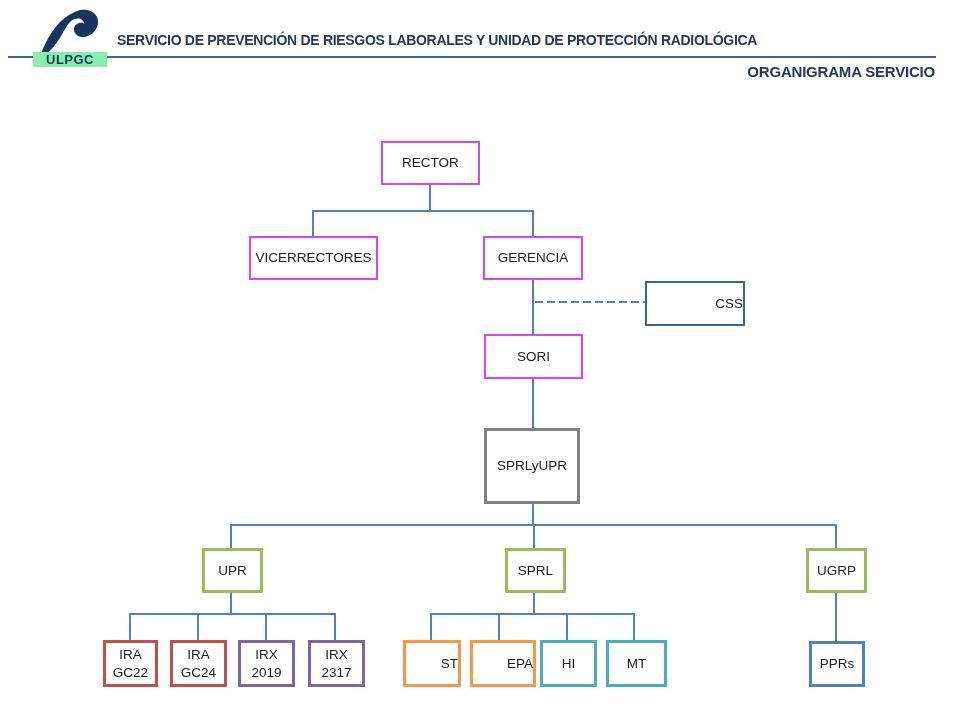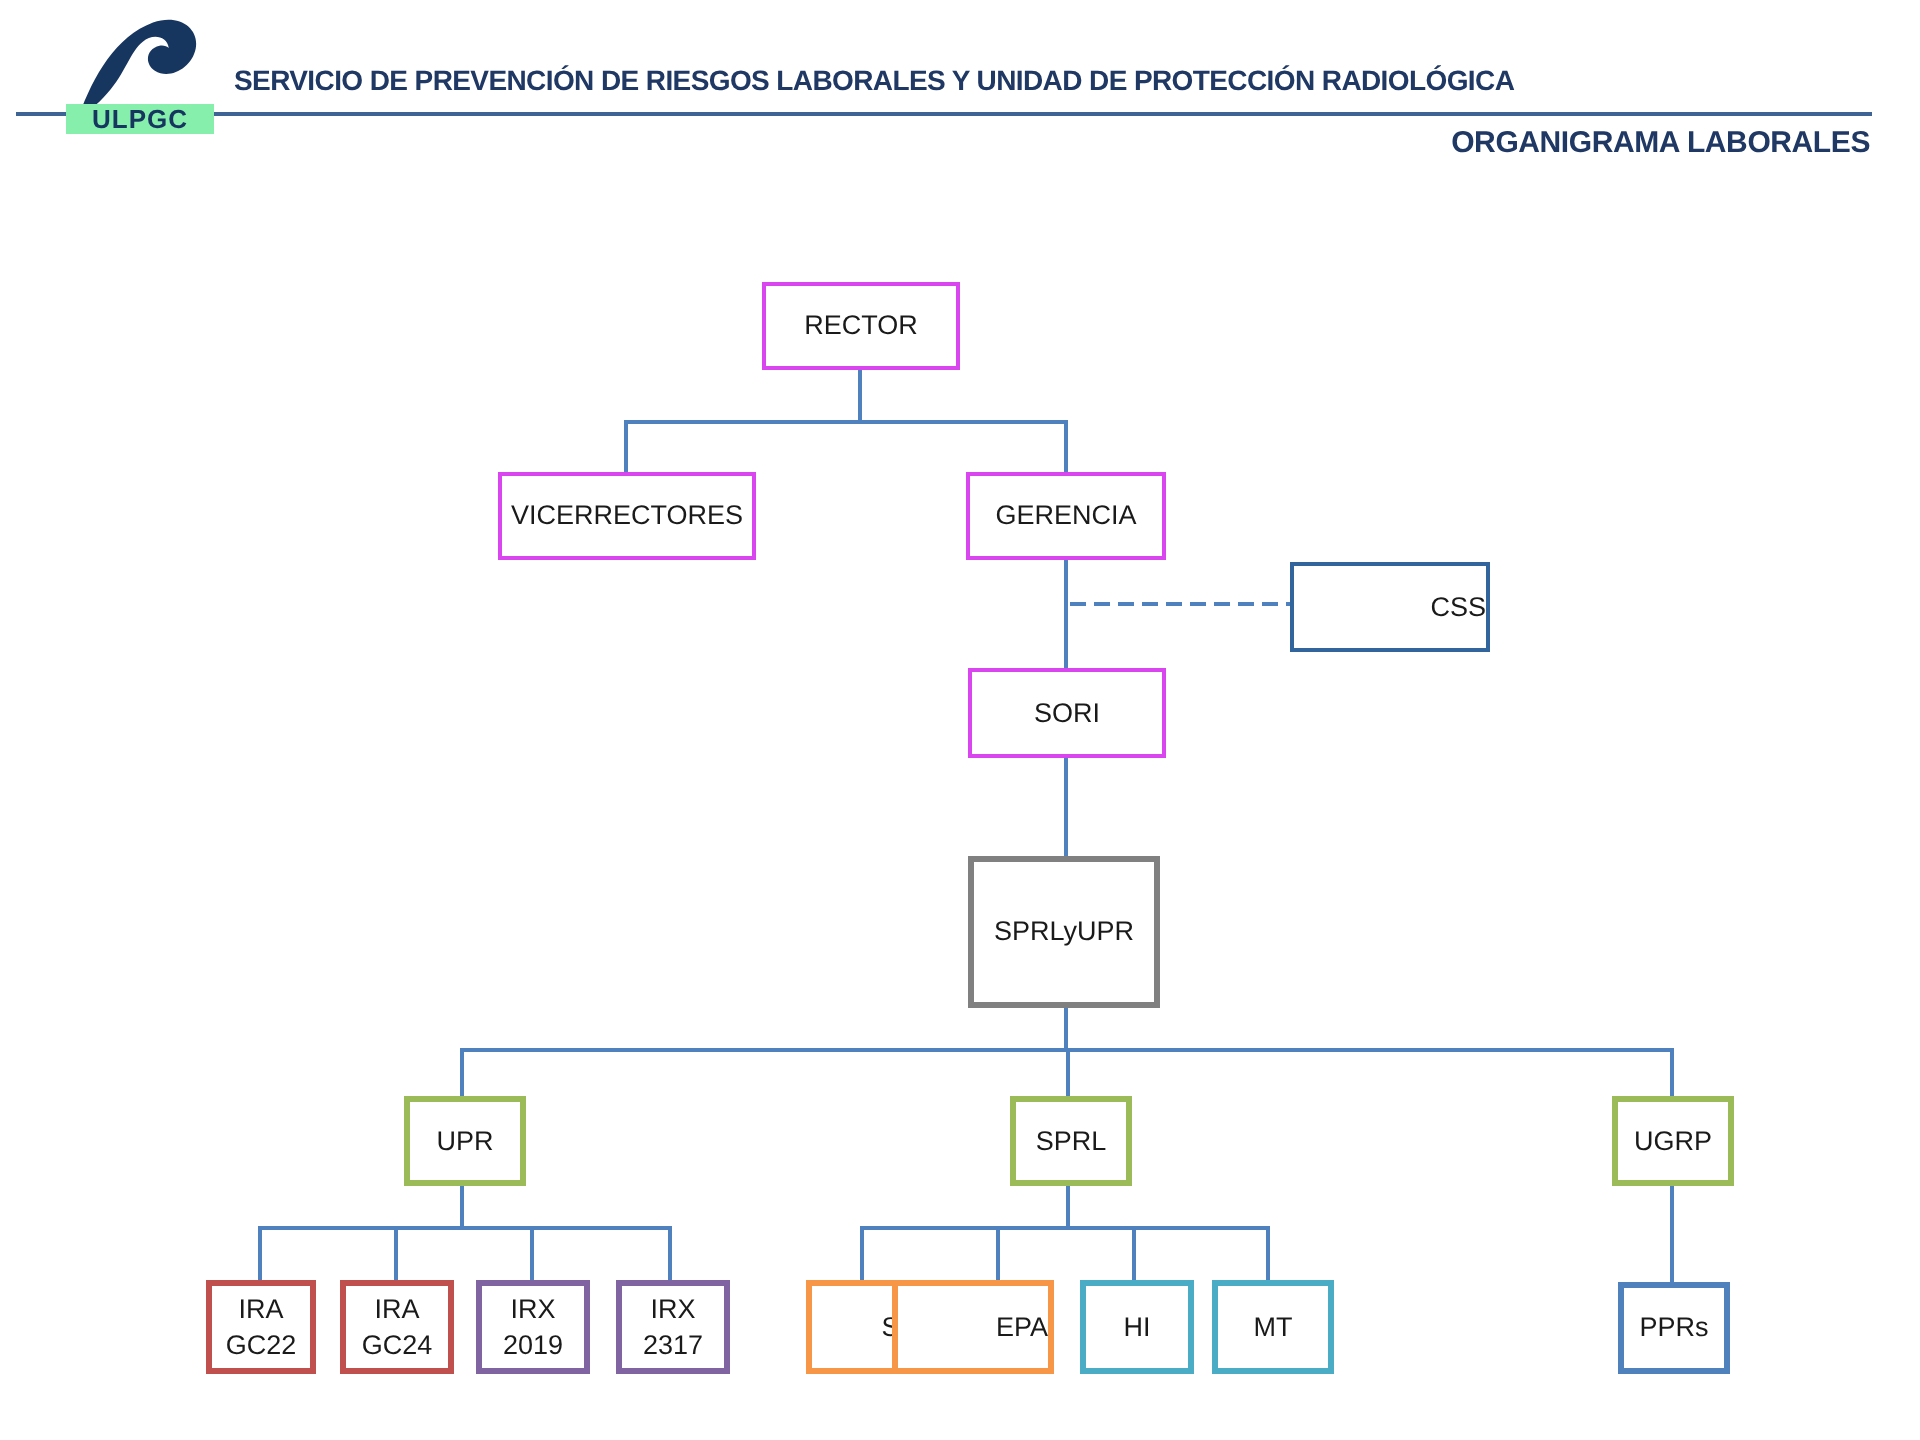--- a/index.html
+++ b/index.html
@@ -56,21 +56,21 @@
   <svg class="logo-svg" width="66" height="52" viewBox="0 0 70 56">
     <path d="M2 54 C 10 32, 22 11, 42 3.5 C 56 -1.5, 67 6.5, 65 17.5 C 63 28, 51 34.5, 43 29.5
              C 37 25.5, 38.5 17.5, 45.5 16 C 47.5 15.6, 49.5 16.2, 50.5 17.2
              C 49.5 10.5, 41.5 9.5, 36.5 13.8 C 29.5 19.5, 27.5 30, 17.5 41.5
              C 11.5 48.5, 7 51.5, 2 54 Z" fill="#16355F"></path>
   </svg>
   <div class="logo-text">ULPGC</div>
 </div>
 
 <div class="page-title">SERVICIO DE PREVENCIÓN DE RIESGOS LABORALES Y UNIDAD DE PROTECCIÓN RADIOLÓGICA</div>
-<div class="page-subtitle">ORGANIGRAMA LABORALES</div>
+<div class="page-subtitle">ORGANIGRAMA SERVICIO</div>
 
 <div class="line" style="left:429px;top:184px;width:2px;height:28px"></div>
 <div class="line" style="left:312px;top:210px;width:222px;height:2px"></div>
 <div class="line" style="left:312px;top:210px;width:2px;height:26px"></div>
 <div class="line" style="left:532px;top:210px;width:2px;height:26px"></div>
 
 <div class="line" style="left:532px;top:279px;width:2px;height:56px"></div>
 
 <div class="dash" style="left:535px;top:301px;width:110px"></div>
 
@@ -140,21 +140,21 @@
 2019</span>
   </div>
 <div class="node b-purple-t" style="left:308px;top:640px;width:57px;height:47px">
     <span class="node-label">IRX
 2317</span>
   </div>
 
 <div class="node b-orange" style="left:403px;top:640px;width:58px;height:47px">
     <span class="node-label">ST</span>
   </div>
-<div class="node b-orange" style="left:446px;top:640px;width:81px;height:47px">
+<div class="node b-orange" style="left:470px;top:640px;width:66px;height:47px">
     <span class="node-label">EPA</span>
   </div>
 <div class="node b-teal" style="left:540px;top:640px;width:57px;height:47px">
     <span class="node-label">HI</span>
   </div>
 <div class="node b-teal" style="left:606px;top:640px;width:61px;height:47px">
     <span class="node-label">MT</span>
   </div>
 
 <div class="node b-blue" style="left:809px;top:641px;width:56px;height:46px">

